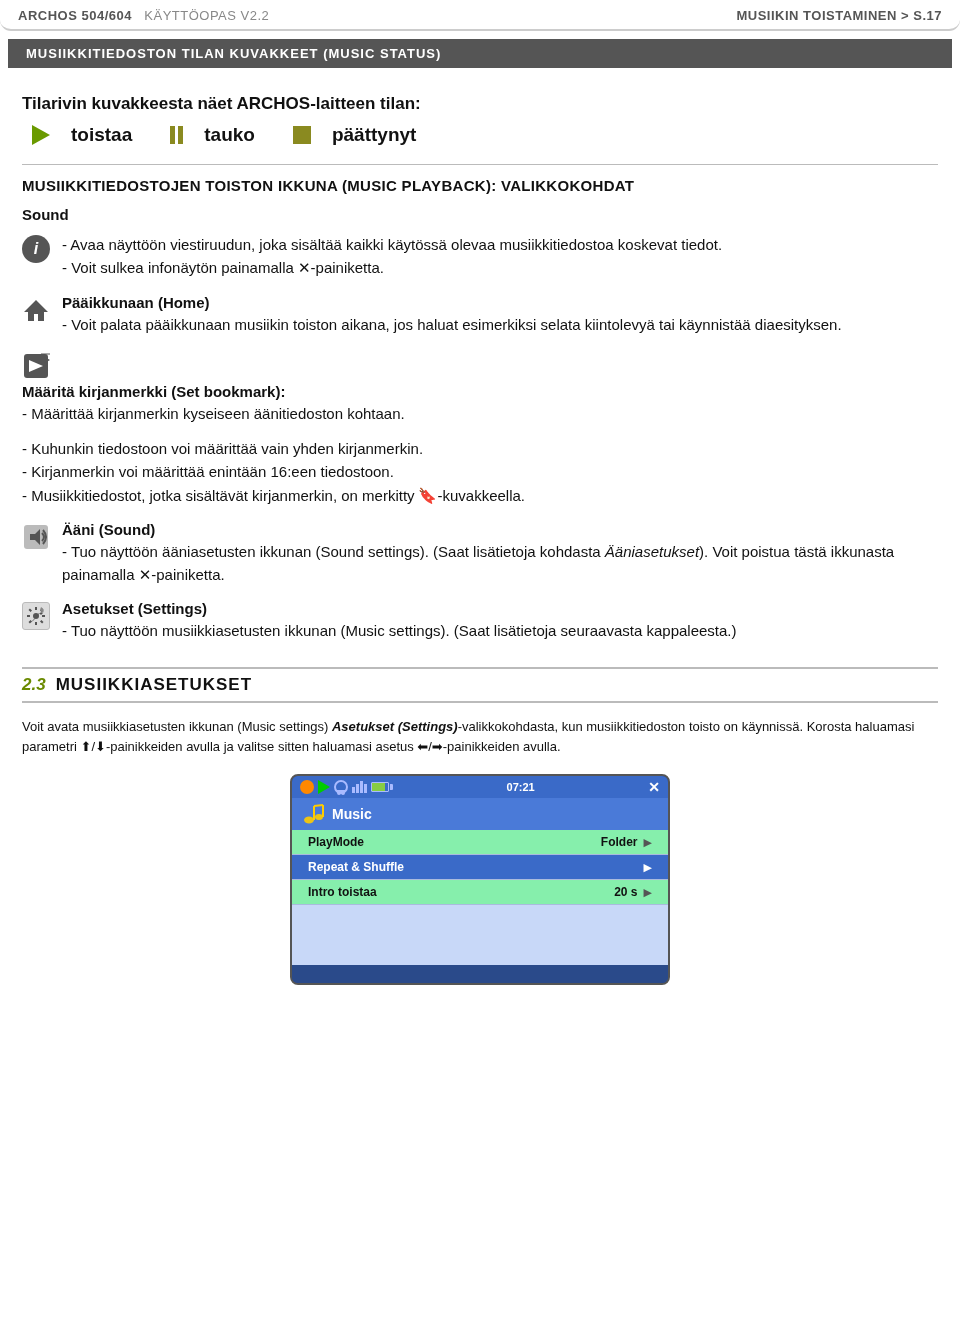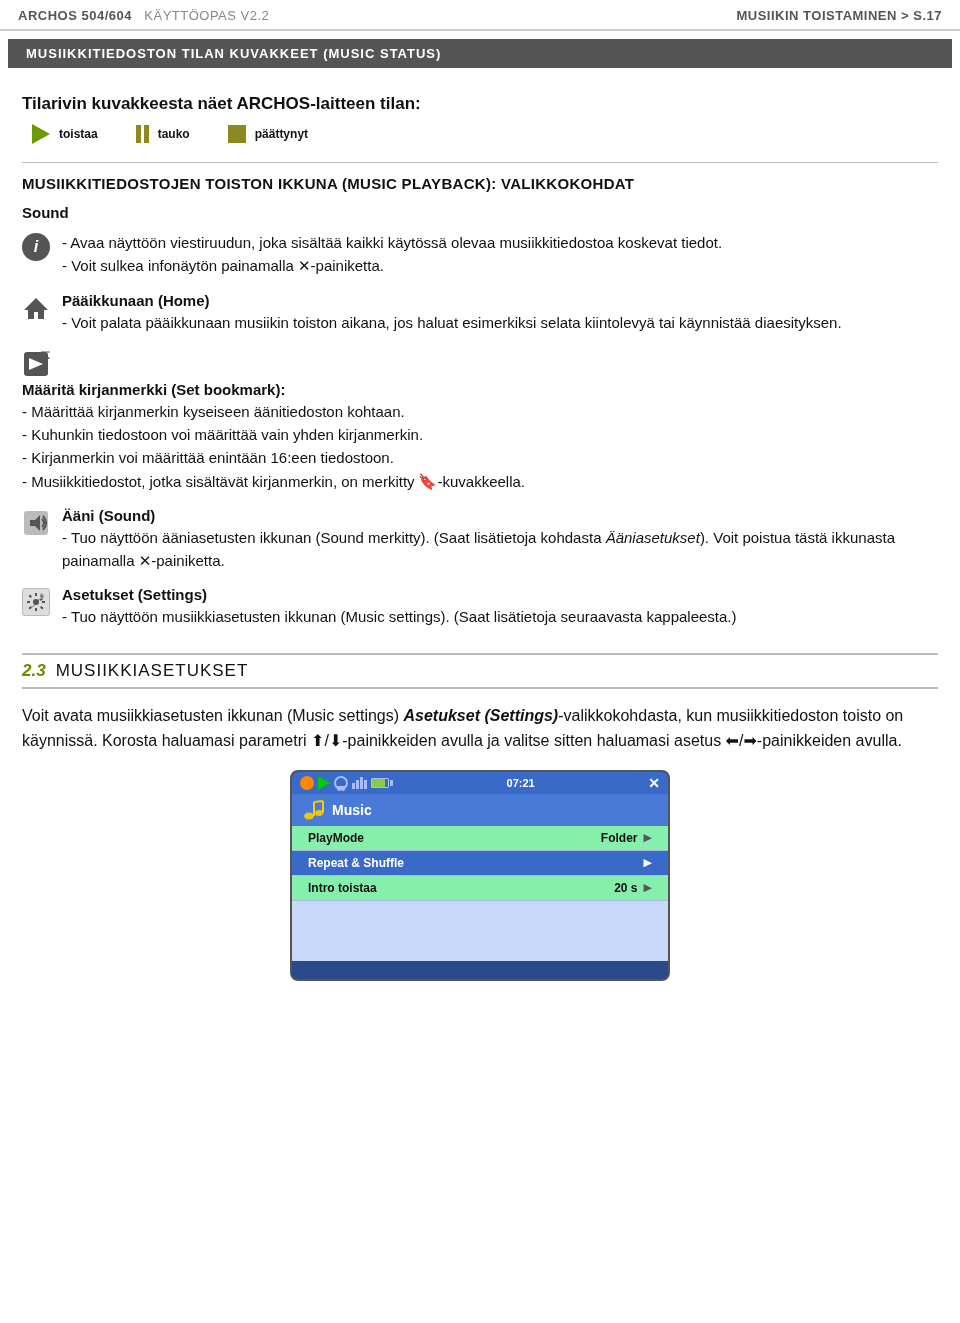--- a/index.html
+++ b/index.html
@@ -12,20 +12,21 @@
       min-height: 1323px;
     }
 
     
     .page-header {
       display: flex;
       justify-content: space-between;
       align-items: center;
       padding: 8px 18px 6px 18px;
       border-bottom: 2px solid #ccc;
+      border-radius: 11px;
     }
     .header-left {
       font-size: 13px;
       color: #555;
       font-weight: bold;
       letter-spacing: 0.5px;
       text-transform: uppercase;
     }
     .header-left span.gray { color: #888; font-weight: normal; }
     .header-right {
@@ -62,22 +63,22 @@
     .status-icons-row {
       display: flex;
       align-items: center;
       gap: 38px;
       margin-bottom: 18px;
       margin-left: 10px;
     }
     .status-item {
       display: flex;
       align-items: center;
-      gap: 7px;
-      font-size: 12px;
+      gap: 19px;
+      font-size: 19px;
       font-weight: bold;
     }
 
     
     .divider {
       border: none;
       border-top: 1.5px solid #bbb;
       margin: 12px 0 12px 0;
     }
 
@@ -101,27 +102,27 @@
     }
     .section-23-num {
       color: #6a8a00;
       font-size: 17px;
       font-weight: bold;
       margin-right: 10px;
       font-style: italic;
     }
     .section-23-title {
       font-size: 17px;
-      font-weight: normal;
+      font-weight: bold;
       letter-spacing: 1px;
       text-transform: uppercase;
     }
 
     .section-23-text {
-      font-size: 16px;
+      font-size: 13px;
       line-height: 1.6;
       margin-bottom: 16px;
     }
 
     
     .device-mockup {
       display: block;
       margin: 0 auto;
       width: 380px;
       border: 2px solid #555;
@@ -275,39 +276,39 @@
       <svg width="28" height="28" viewBox="0 0 28 28">
         <rect x="2" y="2" width="24" height="24" rx="3" fill="#555"></rect>
         <polygon points="7,8 21,14 7,20" fill="#fff"></polygon>
         <line x1="19" y1="2" x2="28" y2="2" stroke="#555" stroke-width="1"></line>
         <polygon points="21,4 28,8 21,12" fill="#555"></polygon>
       </svg>
     </div>
     <div>
       <div style="font-weight:bold;font-size:15px;margin-bottom:2px;">Määritä kirjanmerkki (Set bookmark):</div>
       <div style="font-size:15px;line-height:1.55;">- Määrittää kirjanmerkin kyseiseen äänitiedoston kohtaan.</div>
-      <div style="font-size:15px;line-height:1.55;">- Kuhunkin tiedostoon voi määrittää vain yhden kirjanmerkin.</div>
+      <div style="font-size:15px;line-height:1.55;margin-top:12px;">- Kuhunkin tiedostoon voi määrittää vain yhden kirjanmerkin.</div>
       <div style="font-size:15px;line-height:1.55;">- Kirjanmerkin voi määrittää enintään 16:een tiedostoon.</div>
       <div style="font-size:15px;line-height:1.55;">- Musiikkitiedostot, jotka sisältävät kirjanmerkin, on merkitty 🔖-kuvakkeella.</div>
     </div>
   </div>
 
   <div style="display:flex;align-items:flex-start;margin-bottom:14px;">
     <div style="flex-shrink:0;margin-right:12px;margin-top:2px;">
       <svg width="28" height="28" viewBox="0 0 28 28">
         <rect x="2" y="2" width="24" height="24" rx="3" fill="#bbb"></rect>
         <polygon points="8,11 13,11 18,6 18,22 13,17 8,17" fill="#555"></polygon>
         <path d="M20,10 Q24,14 20,18" stroke="#555" stroke-width="2" fill="none"></path>
         <path d="M21,7 Q27,14 21,21" stroke="#555" stroke-width="2" fill="none"></path>
       </svg>
     </div>
     <div>
       <div style="font-weight:bold;font-size:15px;margin-bottom:2px;">Ääni (Sound)</div>
       <div style="font-size:15px;line-height:1.55;">
-        <span>- Tuo näyttöön ääniasetusten ikkunan (Sound merkitty). (Saat lisätietoja kohdasta </span><span style="font-style:italic;">Ääniasetukset</span><span>). Voit poistua tästä ikkunasta painamalla ✕-painiketta.</span>
+        <span>- Tuo näyttöön ääniasetusten ikkunan (Sound settings). (Saat lisätietoja kohdasta </span><span style="font-style:italic;">Ääniasetukset</span><span>). Voit poistua tästä ikkunasta painamalla ✕-painiketta.</span>
       </div>
     </div>
   </div>
 
   <div style="display:flex;align-items:flex-start;margin-bottom:20px;">
     <div style="flex-shrink:0;margin-right:12px;margin-top:2px;background:#ddd;border:1px solid #bbb;border-radius:3px;width:28px;height:28px;display:flex;align-items:center;justify-content:center;">
       <svg width="22" height="22" viewBox="0 0 22 22">
         <circle cx="11" cy="11" r="3" fill="#555"></circle>
         <path d="M11,2 L11,5 M11,17 L11,20 M2,11 L5,11 M17,11 L20,11 M4.2,4.2 L6.3,6.3 M15.7,15.7 L17.8,17.8 M17.8,4.2 L15.7,6.3 M6.3,15.7 L4.2,17.8" stroke="#555" stroke-width="2"></path>
 

